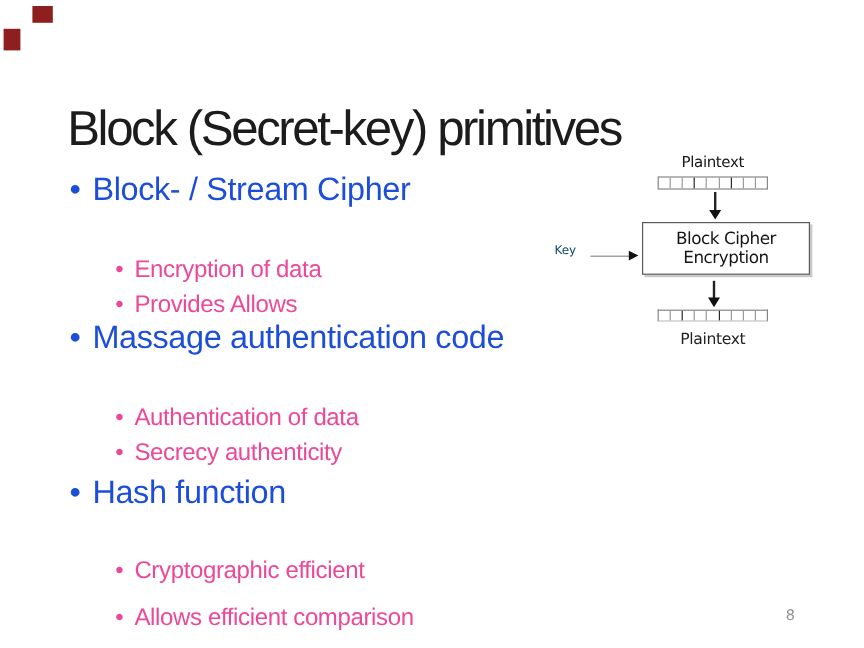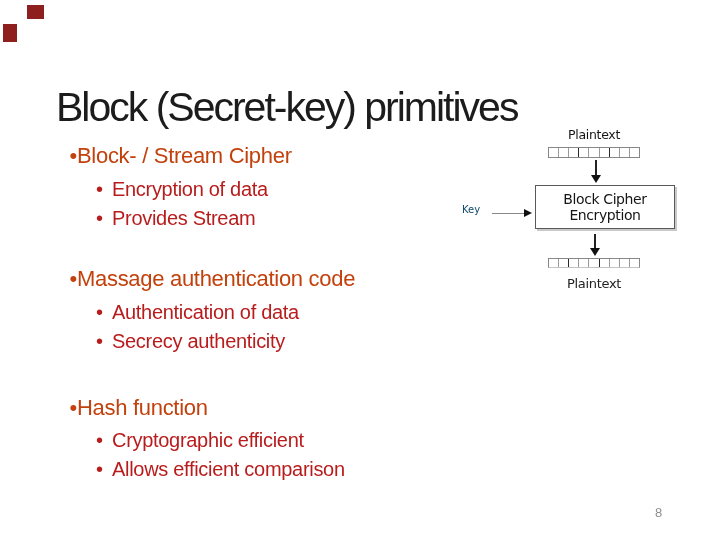--- a/index.html
+++ b/index.html
@@ -11,23 +11,23 @@
   .accent{position:absolute;background:#8e1f1f;}
   .accent-top{left:27px;top:5px;width:17px;height:14px;}
   .accent-left{left:3px;top:24px;width:14px;height:18px;}
   
   .title{
     position:absolute;left:56px;top:59px;font-size:41px;line-height:1.05;
     font-weight:400;letter-spacing:-2px;color:#1c1c1c;white-space:nowrap;
   }
   
   .row{position:absolute;display:flex;line-height:1;white-space:nowrap;}
-  .l1{left:58px;font-size:22px;letter-spacing:-0.3px;color:#c2410c;text-align:right;}
+  .l1{left:58px;font-size:27px;letter-spacing:-0.3px;color:#1d4ed8;}
   .l1 .dot{width:19px;flex:0 0 19px;}
-  .l2{left:96px;font-size:20px;letter-spacing:-0.3px;color:#b91c1c;}
+  .l2{left:96px;font-size:20px;letter-spacing:-0.3px;color:#ec4899;margin-top:36px;}
   .l2 .dot{width:16px;flex:0 0 16px;}
   .dot::before{content:"\2022";}
   
   .dg{font-family:"DejaVu Sans",sans-serif;position:absolute;}
   .dg-label{text-align:center;white-space:nowrap;color:#161616;}
   .pt-label{left:548px;top:127px;width:92px;font-size:12.5px;font-weight:400;letter-spacing:-0.3px;}
   .ct-label{left:548px;top:276px;width:92px;font-size:13px;font-weight:400;letter-spacing:-0.3px;color:#222;}
   .key-label{left:462px;top:204px;font-size:10px;color:#0c4a6e;}
   .bits{display:flex;width:92px;height:11px;box-sizing:border-box;
         border:1px solid #878787;background:#fff;}
@@ -61,21 +61,21 @@
   <div class="row l1" style="top:145px">
     <span class="dot"></span>
     <span>Block- / Stream Cipher</span>
   </div>
   <div class="row l2" style="top:179px">
     <span class="dot"></span>
     <span>Encryption of data</span>
   </div>
   <div class="row l2" style="top:208px">
     <span class="dot"></span>
-    <span>Provides Stream</span>
+    <span>Provides Allows</span>
   </div>
 
   <div class="row l1" style="top:268px">
     <span class="dot"></span>
     <span>Massage authentication code</span>
   </div>
   <div class="row l2" style="top:302px">
     <span class="dot"></span>
     <span>Authentication of data</span>
   </div>
@@ -85,21 +85,21 @@
   </div>
 
   <div class="row l1" style="top:397px">
     <span class="dot"></span>
     <span>Hash function</span>
   </div>
   <div class="row l2" style="top:430px">
     <span class="dot"></span>
     <span>Cryptographic efficient</span>
   </div>
-  <div class="row l2" style="top:459px">
+  <div class="row l2" style="top:469px">
     <span class="dot"></span>
     <span>Allows efficient comparison</span>
   </div>
 
   <div class="dg dg-label pt-label">Plaintext</div>
 
   <div class="dg bits bits-1">
       <i></i>
       <i></i>
       <i class="d"></i>

